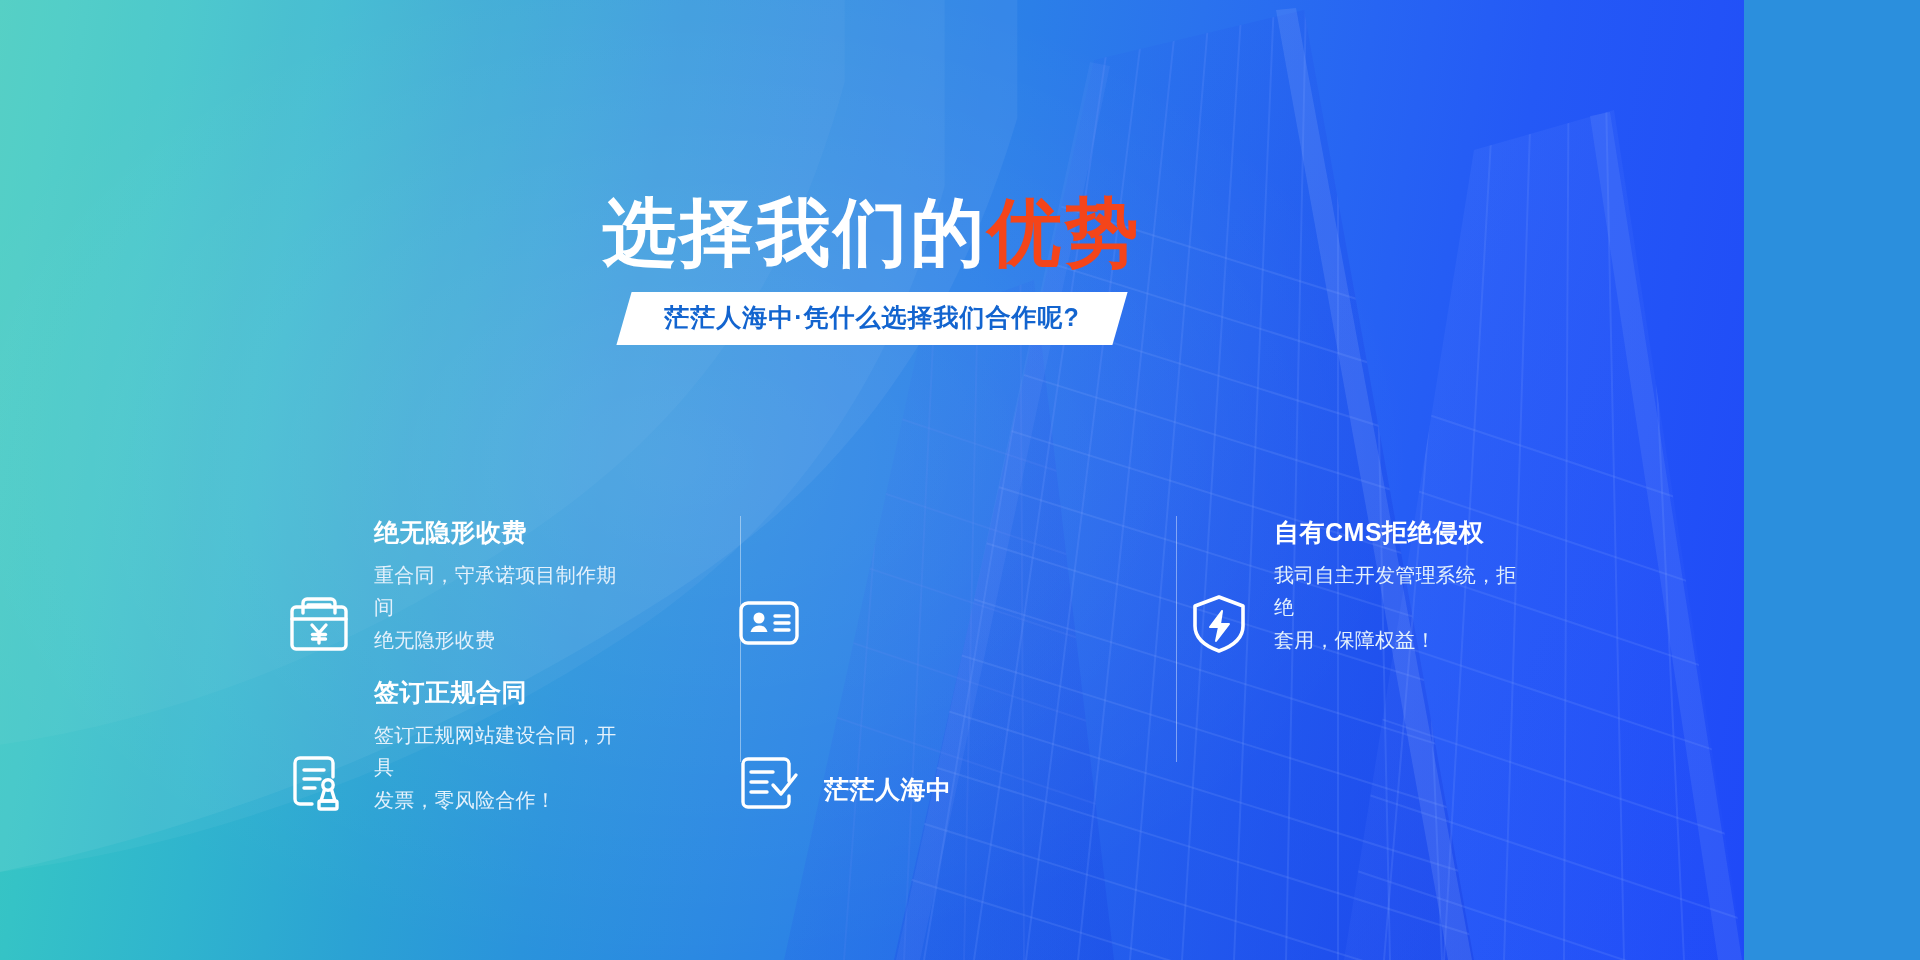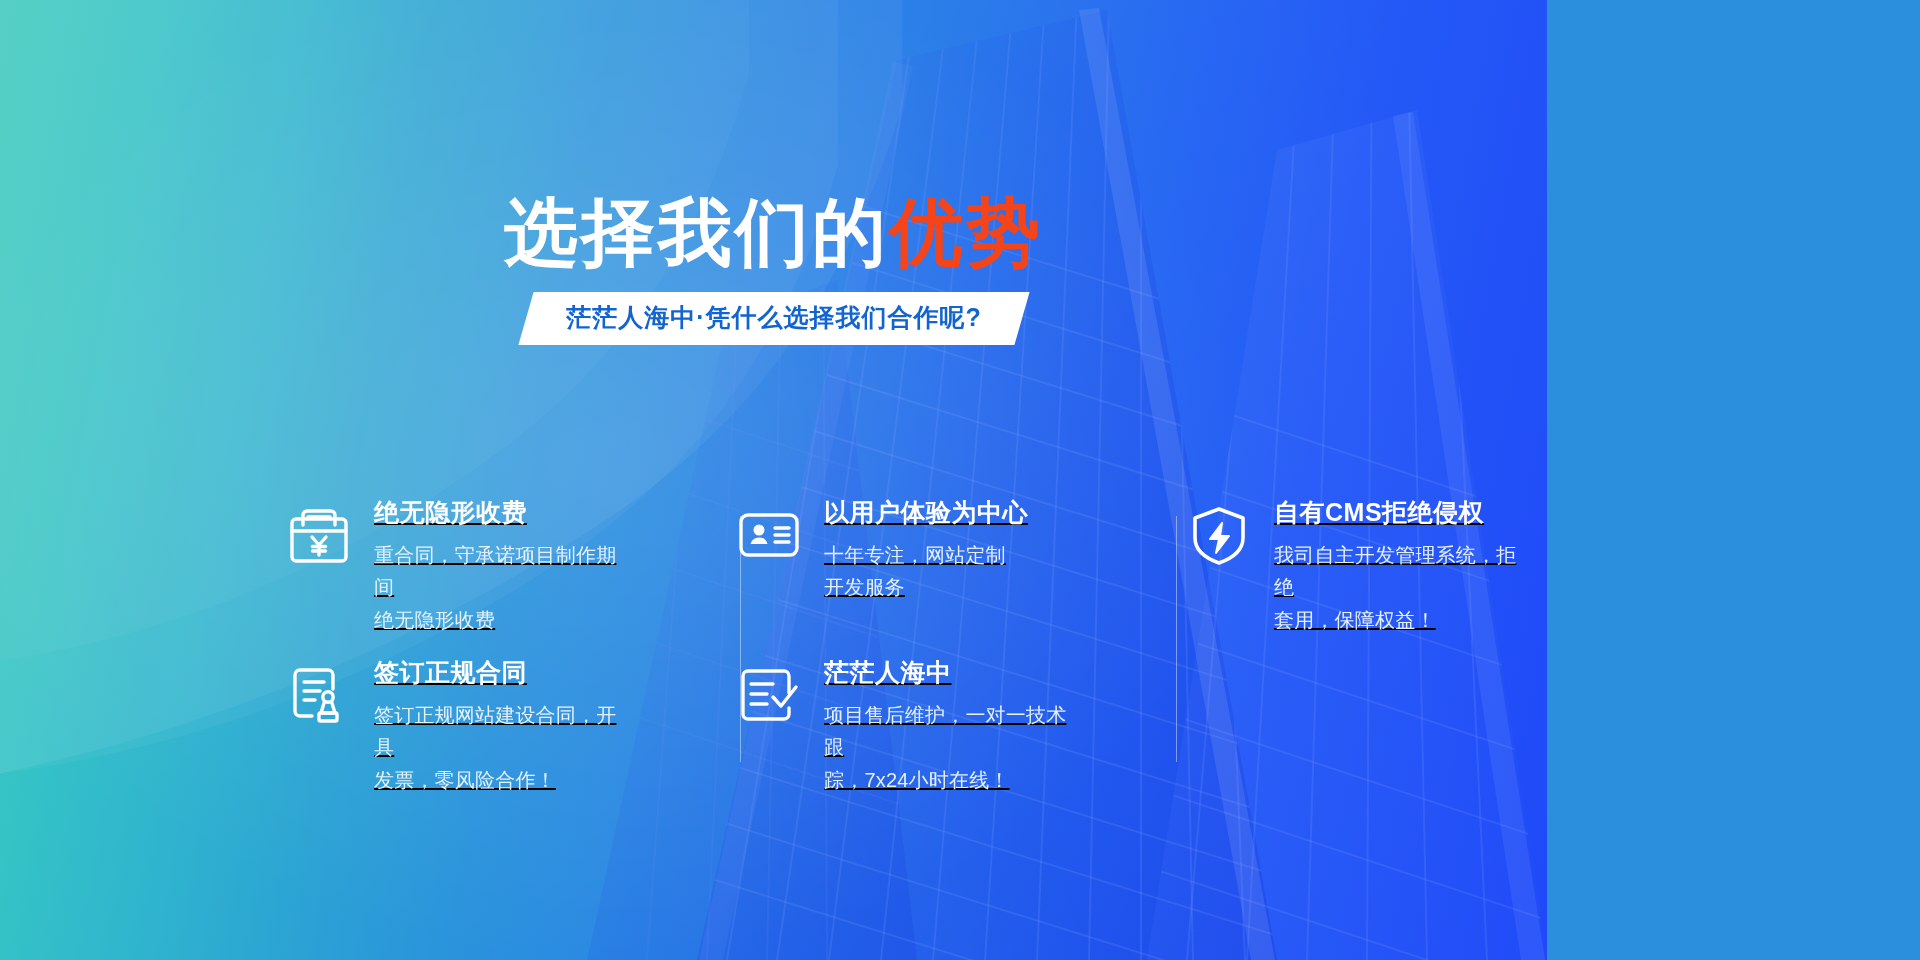--- a/index.html
+++ b/index.html
@@ -6,21 +6,21 @@
   html, body { width:1920px; height:960px; overflow:hidden; }
   body {
     font-family: "Liberation Sans", "DejaVu Sans", sans-serif;
     background:#2B8FDD;
     position:relative;
   }
 
   
   .stage {
     position:absolute; inset:0;
-    width:1547px; height:960px;
+    width:1744px; height:960px;
     overflow:hidden;
   }
   .bg-gradient {
     position:absolute; inset:0;
     background: linear-gradient(100deg,
       #3FCBBE 0%,
       #35C3C6 9%,
       #2FB4CE 18%,
       #2BA2D4 27%,
       #2A93DC 36%,
@@ -87,24 +87,23 @@
     position:absolute;
     top:496px;
     left:286px;
     width:1350px;
     display:grid;
     grid-template-columns: 450px 450px 450px;
     grid-template-rows: 160px 160px;
   }
   .feature {
     display:flex;
-    align-items:flex-start;
+    align-items:flex-end;
     padding-right:36px;
     position:relative;
-    text-decoration:underline;
   }
   .feature-icon {
     width:66px; height:66px;
     flex:0 0 66px;
     margin-top:6px;
     margin-right:22px;
     display:flex; align-items:center; justify-content:center;
   }
   .feature-icon svg { width:64px; height:64px; display:block; }
   .feature-text { padding-top:2px; }
@@ -283,27 +282,20 @@
         <div class="feature-icon">
           <svg viewBox="0 0 64 64" fill="none" stroke="#FFFFFF" stroke-width="3.4" stroke-linecap="round" stroke-linejoin="round">
             <rect x="4" y="12" width="56" height="40" rx="7"></rect>
             <circle cx="22" cy="27" r="5.5" fill="#FFFFFF" stroke="none"></circle>
             <path d="M13.5 41 a8.8 8.8 0 0 1 17 0 Z" fill="#FFFFFF" stroke="none"></path>
             <path d="M38 25 H52"></path>
             <path d="M38 32 H52"></path>
             <path d="M38 39 H52"></path>
           </svg>
         </div>
-        <div class="feature-text">
-          <div class="feature-title">以用户体验为中心</div>
-          <div class="feature-desc">
-            <div>十年专注，网站定制</div>
-            <div>开发服务</div>
-          </div>
-        </div>
       </div>
 
       <div class="feature">
         <div class="feature-icon">
           <svg viewBox="0 0 64 64" fill="none" stroke="#FFFFFF" stroke-width="3.6" stroke-linecap="round" stroke-linejoin="round">
             <path d="M32 6 L56 15 v20 c0 12 -10 20 -24 25 C18 55 8 47 8 35 V15 Z"></path>
             <path d="M35 20 L23 36 H32 L29 50 L42 33 H33 Z" fill="#FFFFFF" stroke="#FFFFFF" stroke-width="2"></path>
           </svg>
         </div>
         <div class="feature-text">
@@ -341,22 +333,18 @@
           <svg viewBox="0 0 64 64" fill="none" stroke="#FFFFFF" stroke-width="3.4" stroke-linecap="round" stroke-linejoin="round">
             <path d="M52 30 V13 a5 5 0 0 0 -5 -5 H11 a5 5 0 0 0 -5 5 v38 a5 5 0 0 0 5 5 h36 a5 5 0 0 0 5 -5 v-6"></path>
             <path d="M14 21 H36"></path>
             <path d="M14 31 H30"></path>
             <path d="M14 41 H30"></path>
             <path d="M36 34 L44 43 L59 24"></path>
           </svg>
         </div>
         <div class="feature-text">
           <div class="feature-title">茫茫人海中</div>
-          <div class="feature-desc">
-            <div>项目售后维护，一对一技术跟</div>
-            <div>踪，7x24小时在线！</div>
-          </div>
         </div>
       </div>
 
     </div>
   </div>
 </div>
 
 </body></html>

